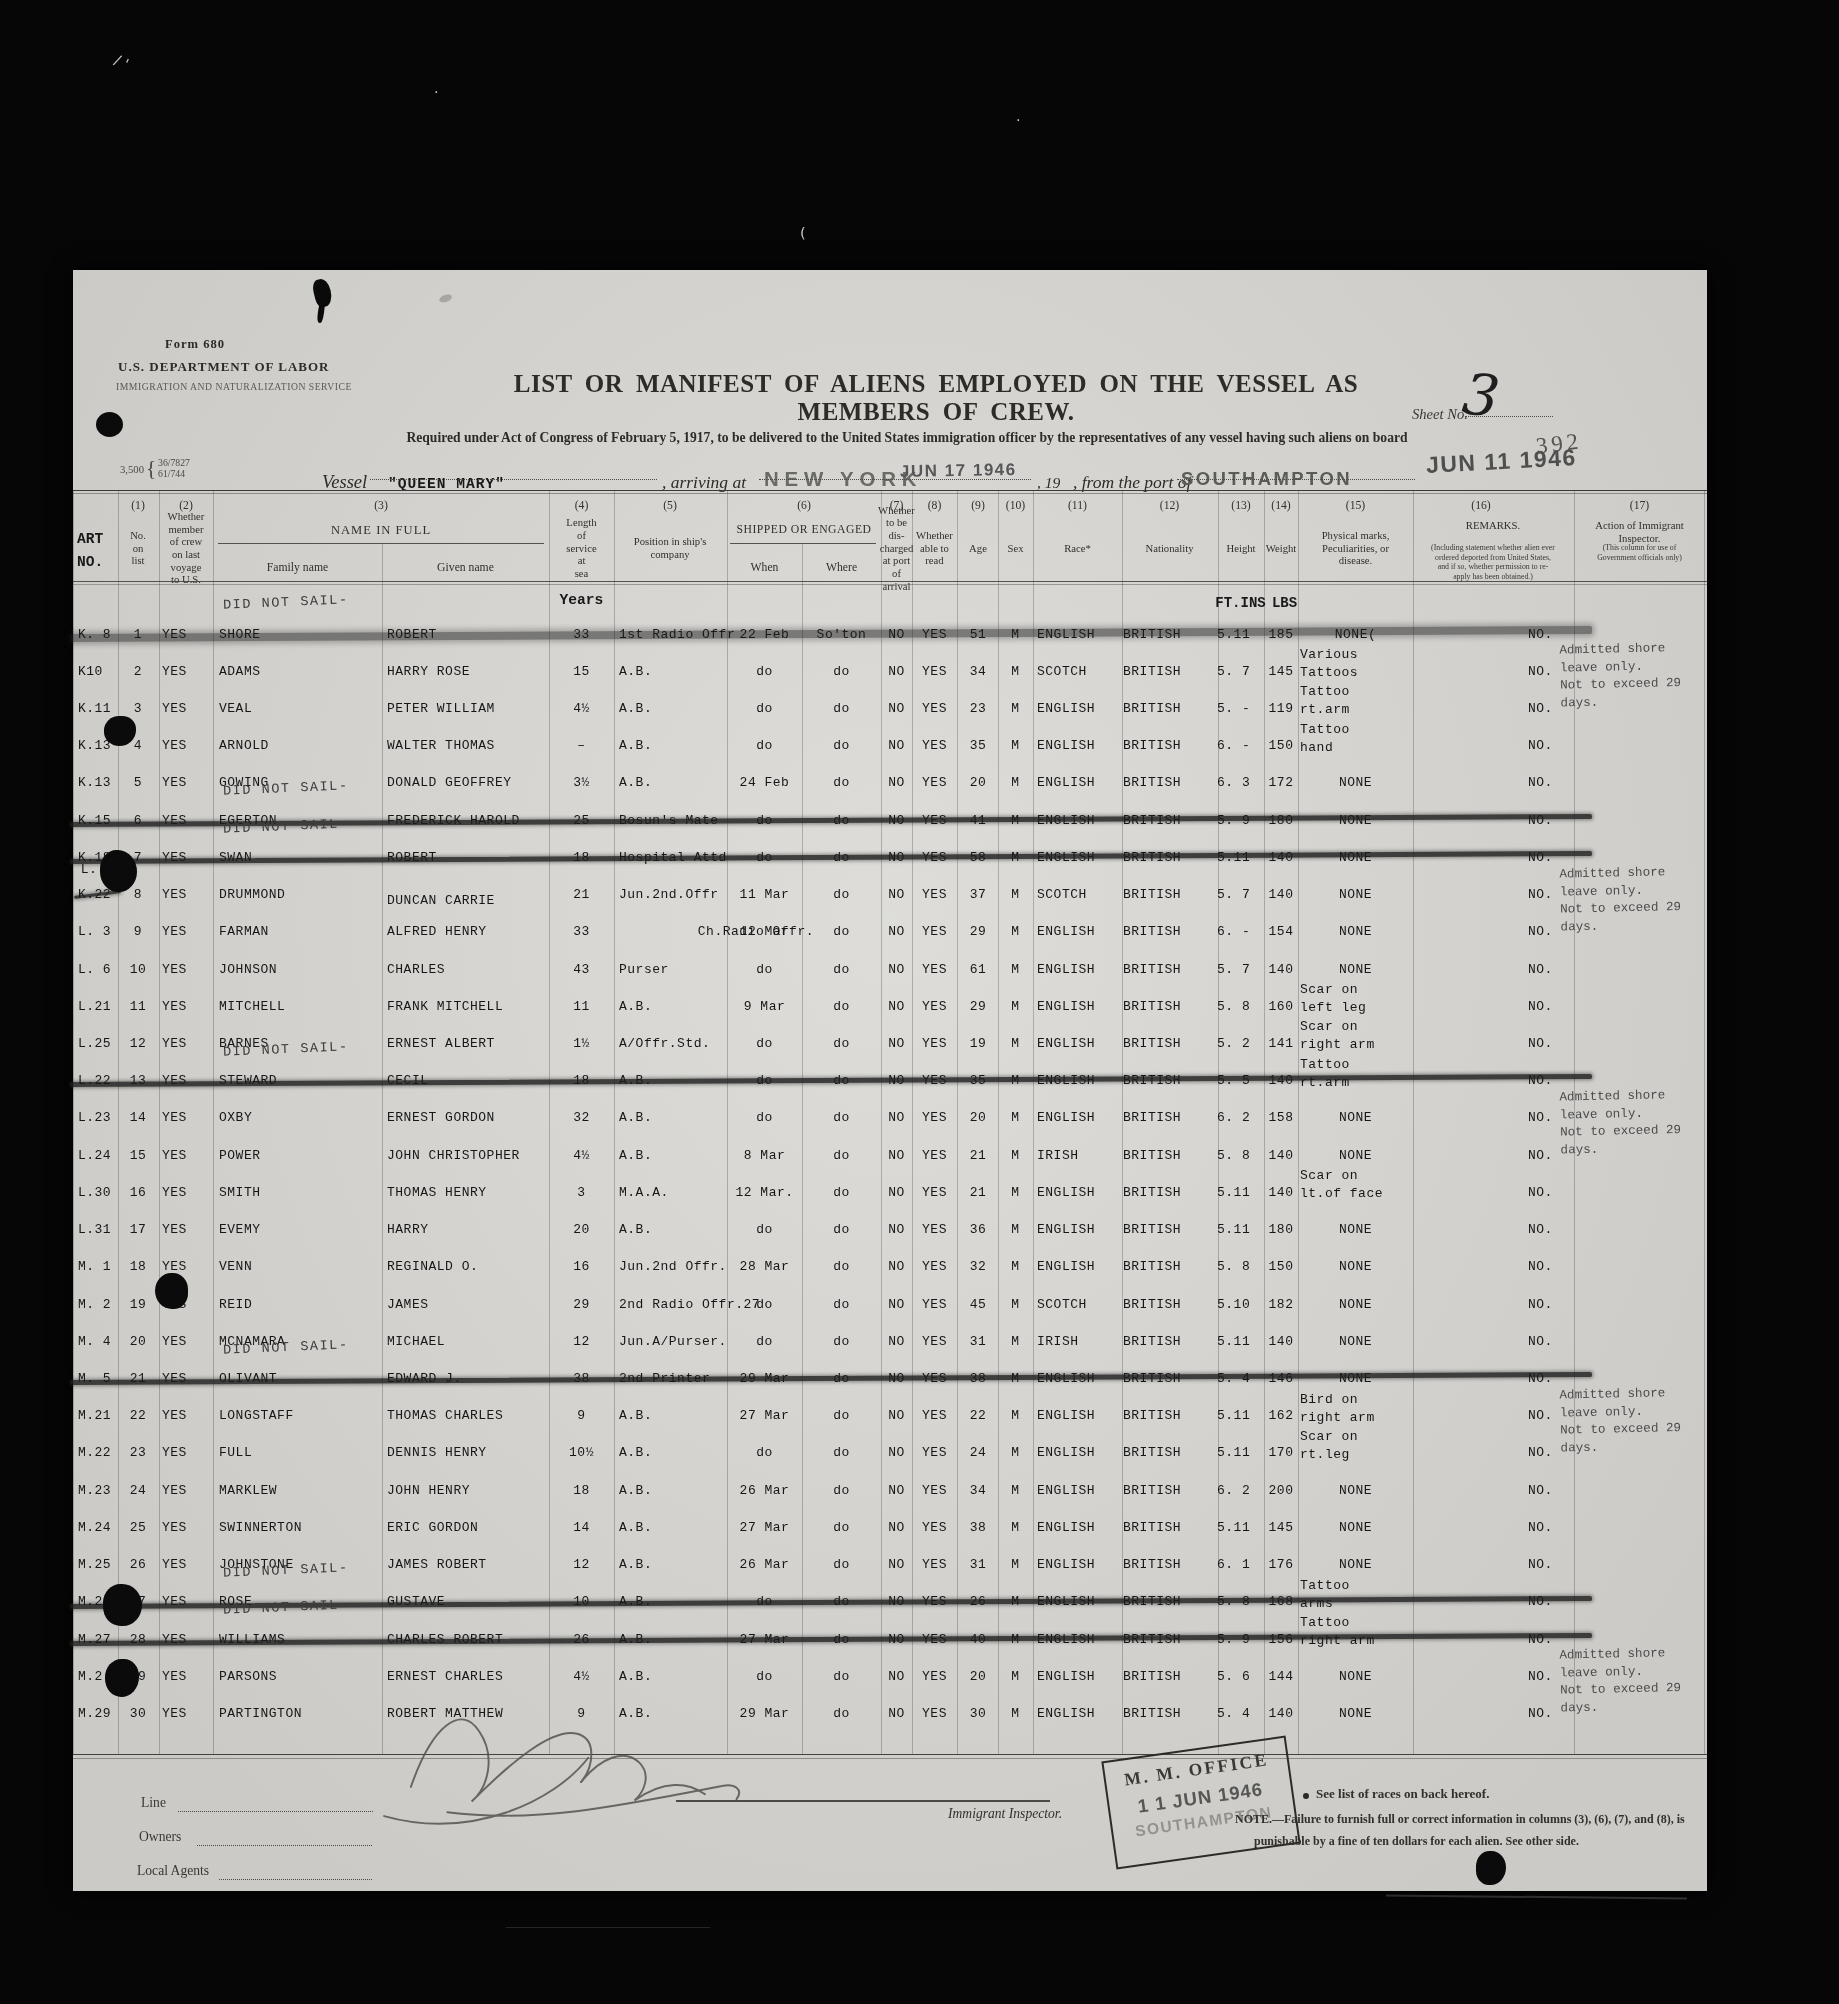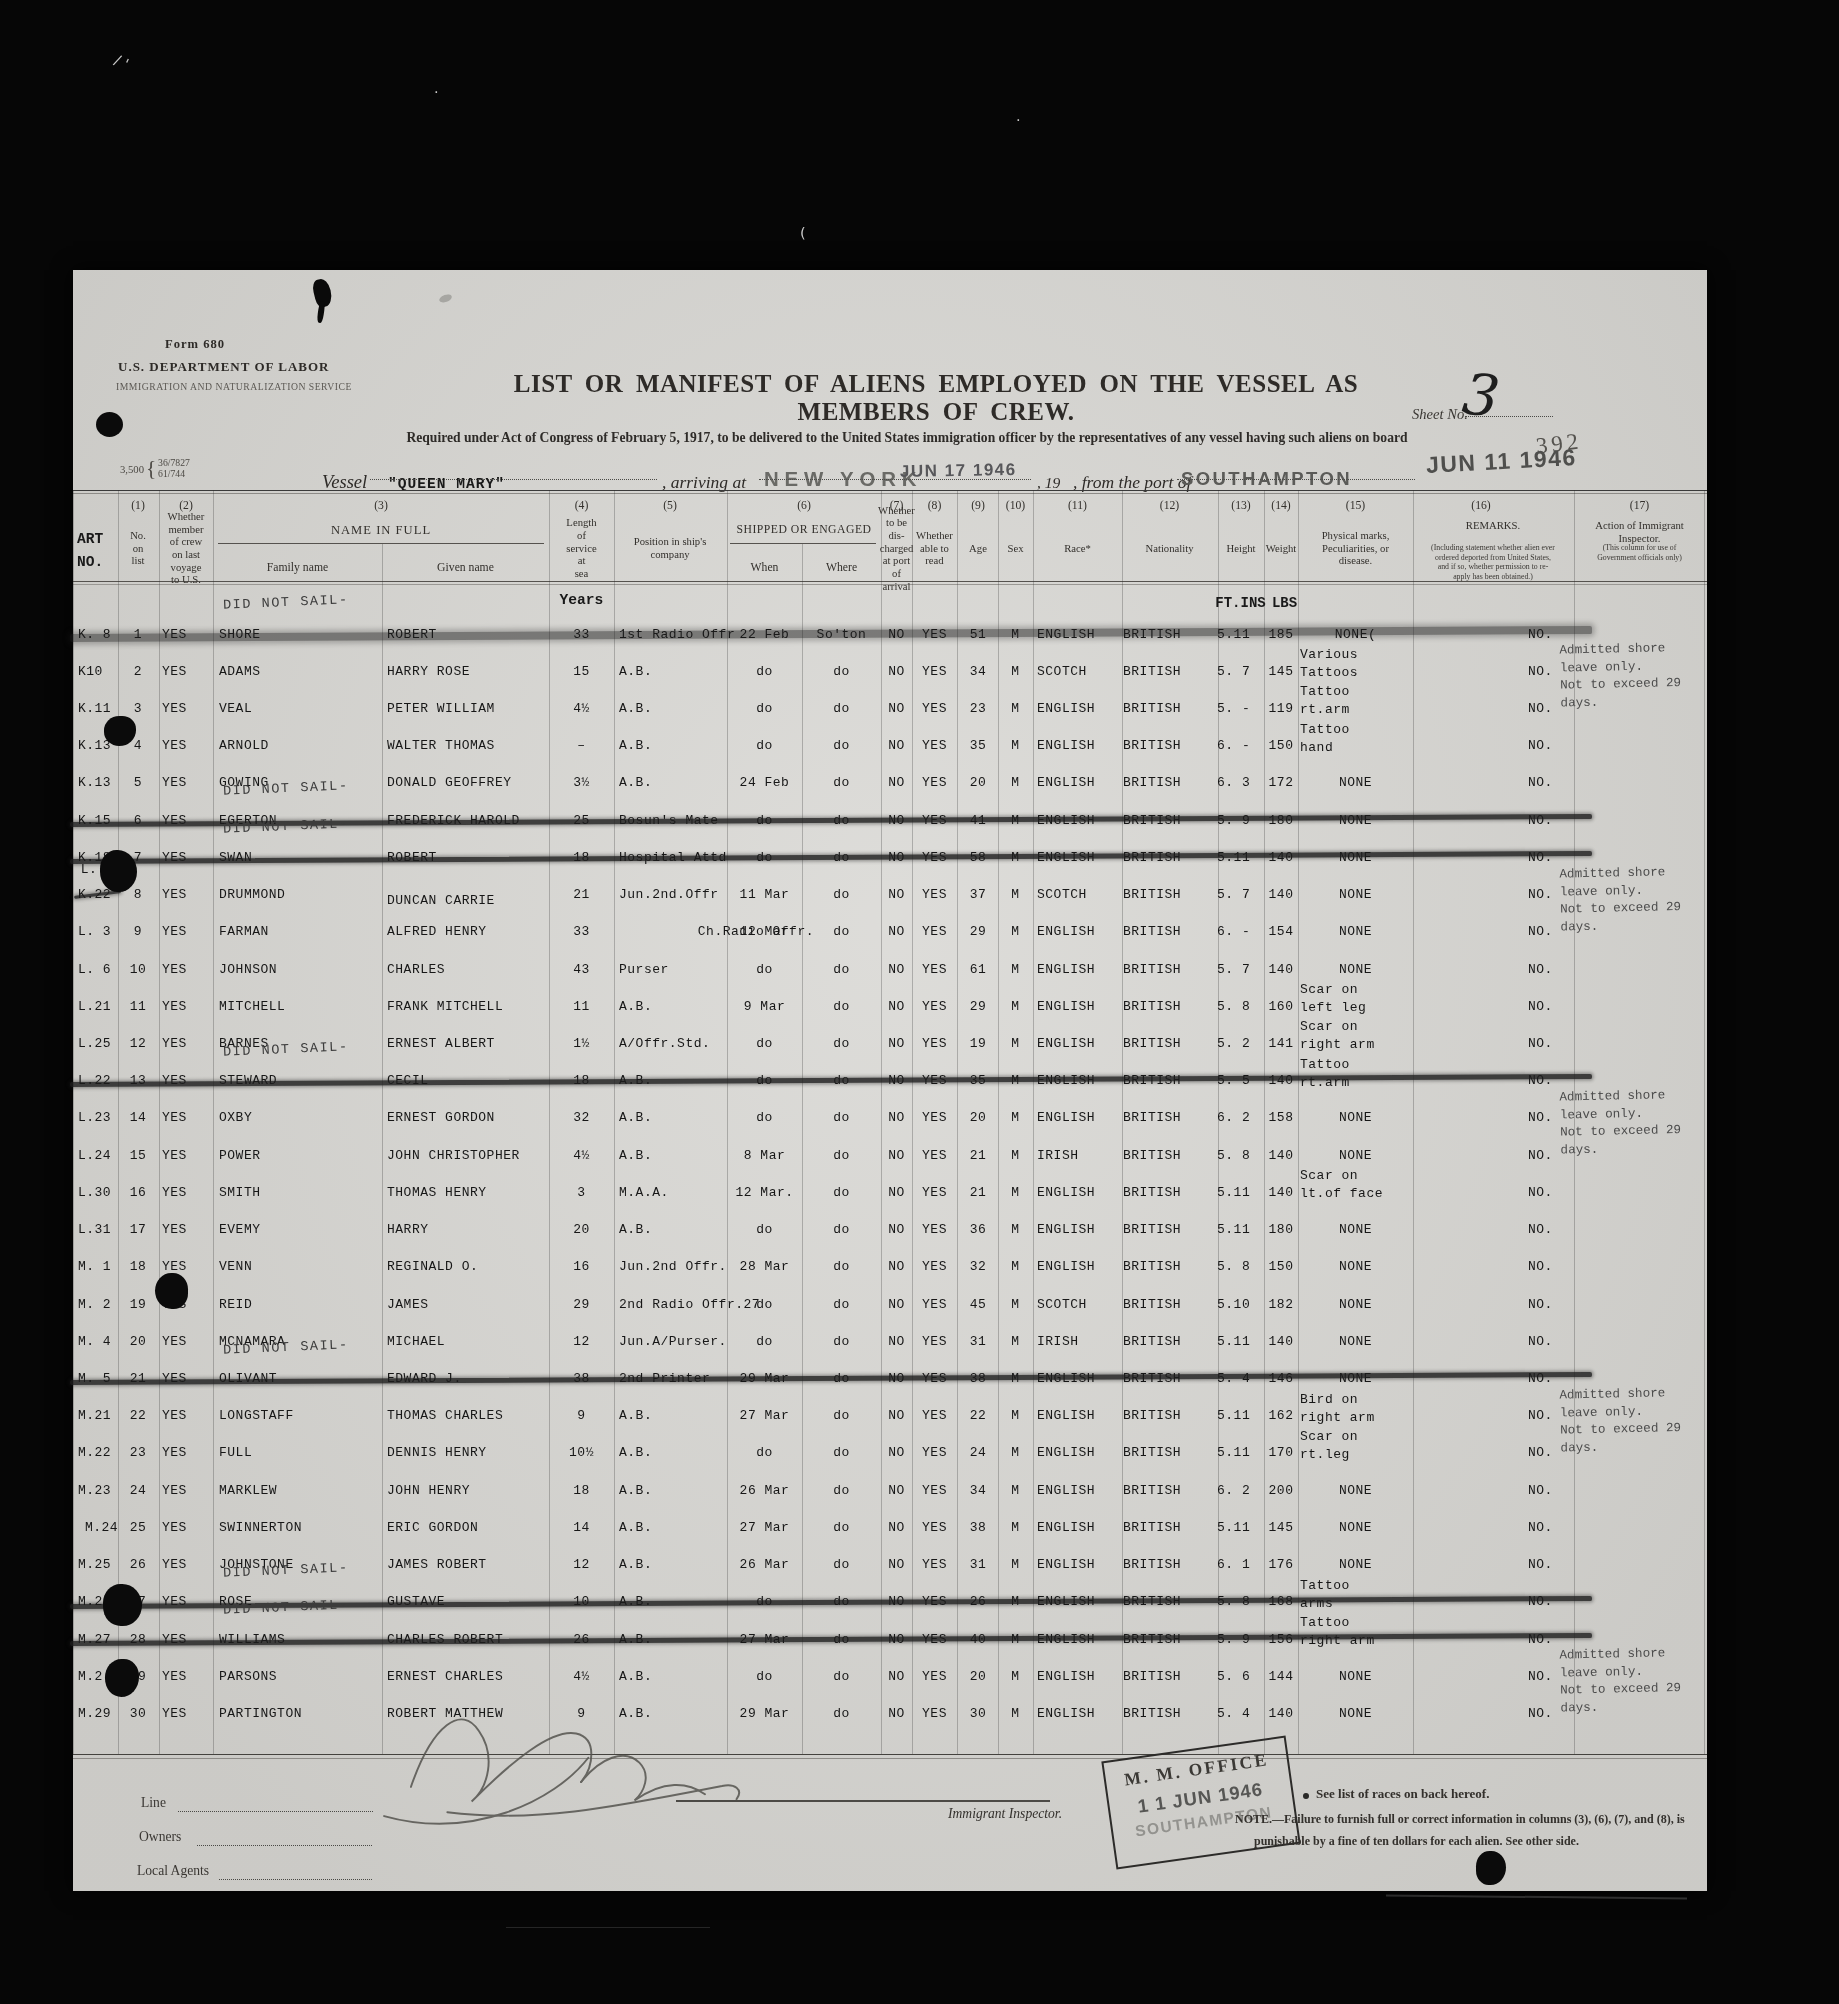--- a/index.html
+++ b/index.html
@@ -710,21 +710,21 @@
         <div class="cell" style="left: 884px; top: 1210px; width: 42px; text-align: center;">34</div>
         <div class="cell" style="left: 925px; top: 1210px; width: 35px; text-align: center;">M</div>
         <div class="cell" style="left: 964px; top: 1210px; width: 89px; text-align: left;">ENGLISH</div>
         <div class="cell" style="left: 1050px; top: 1210px; width: 95px; text-align: left;">BRITISH</div>
         <div class="cell" style="left: 1144px; top: 1210px; width: 46px; text-align: left;">6. 2</div>
         <div class="cell" style="left: 1191px; top: 1210px; width: 34px; text-align: center;">200</div>
         <div class="cell" style="left: 1455px; top: 1210px; width: 53px; text-align: left;">NO.</div>
         <div class="cell" style="left: 1225px; top: 1210px; width: 115px; text-align: center;">NONE</div>
       </div>
       <div>
-        <div class="cell" style="left: 4.9px; top: 1247px; width: 44px; text-align: left; margin-left: 7px;">M.24</div>
+        <div class="cell" style="left: 4.9px; top: 1247px; width: 44px; text-align: left;">M.24</div>
         <div class="cell" style="left: 45px; top: 1247px; width: 40px; text-align: center;">25</div>
         <div class="cell" style="left: 89px; top: 1247px; width: 49px; text-align: left;">YES</div>
         <div class="cell" style="left: 146px; top: 1247px; width: 165px; text-align: left;">SWINNERTON</div>
         <div class="cell" style="left: 314px; top: 1247px; width: 165px; text-align: left;">ERIC GORDON</div>
         <div class="cell" style="left: 476px; top: 1247px; width: 65px; text-align: center;">14</div>
         <div class="cell" style="left: 546px; top: 1247px; width: 195px; text-align: left;">A.B.</div>
         <div class="cell" style="left: 654px; top: 1247px; width: 75px; text-align: center;">27 Mar</div>
         <div class="cell" style="left: 729px; top: 1247px; width: 79px; text-align: center;">do</div>
         <div class="cell" style="left: 805px; top: 1247px; width: 37px; text-align: center;">NO</div>
         <div class="cell" style="left: 839px; top: 1247px; width: 45px; text-align: center;">YES</div>

